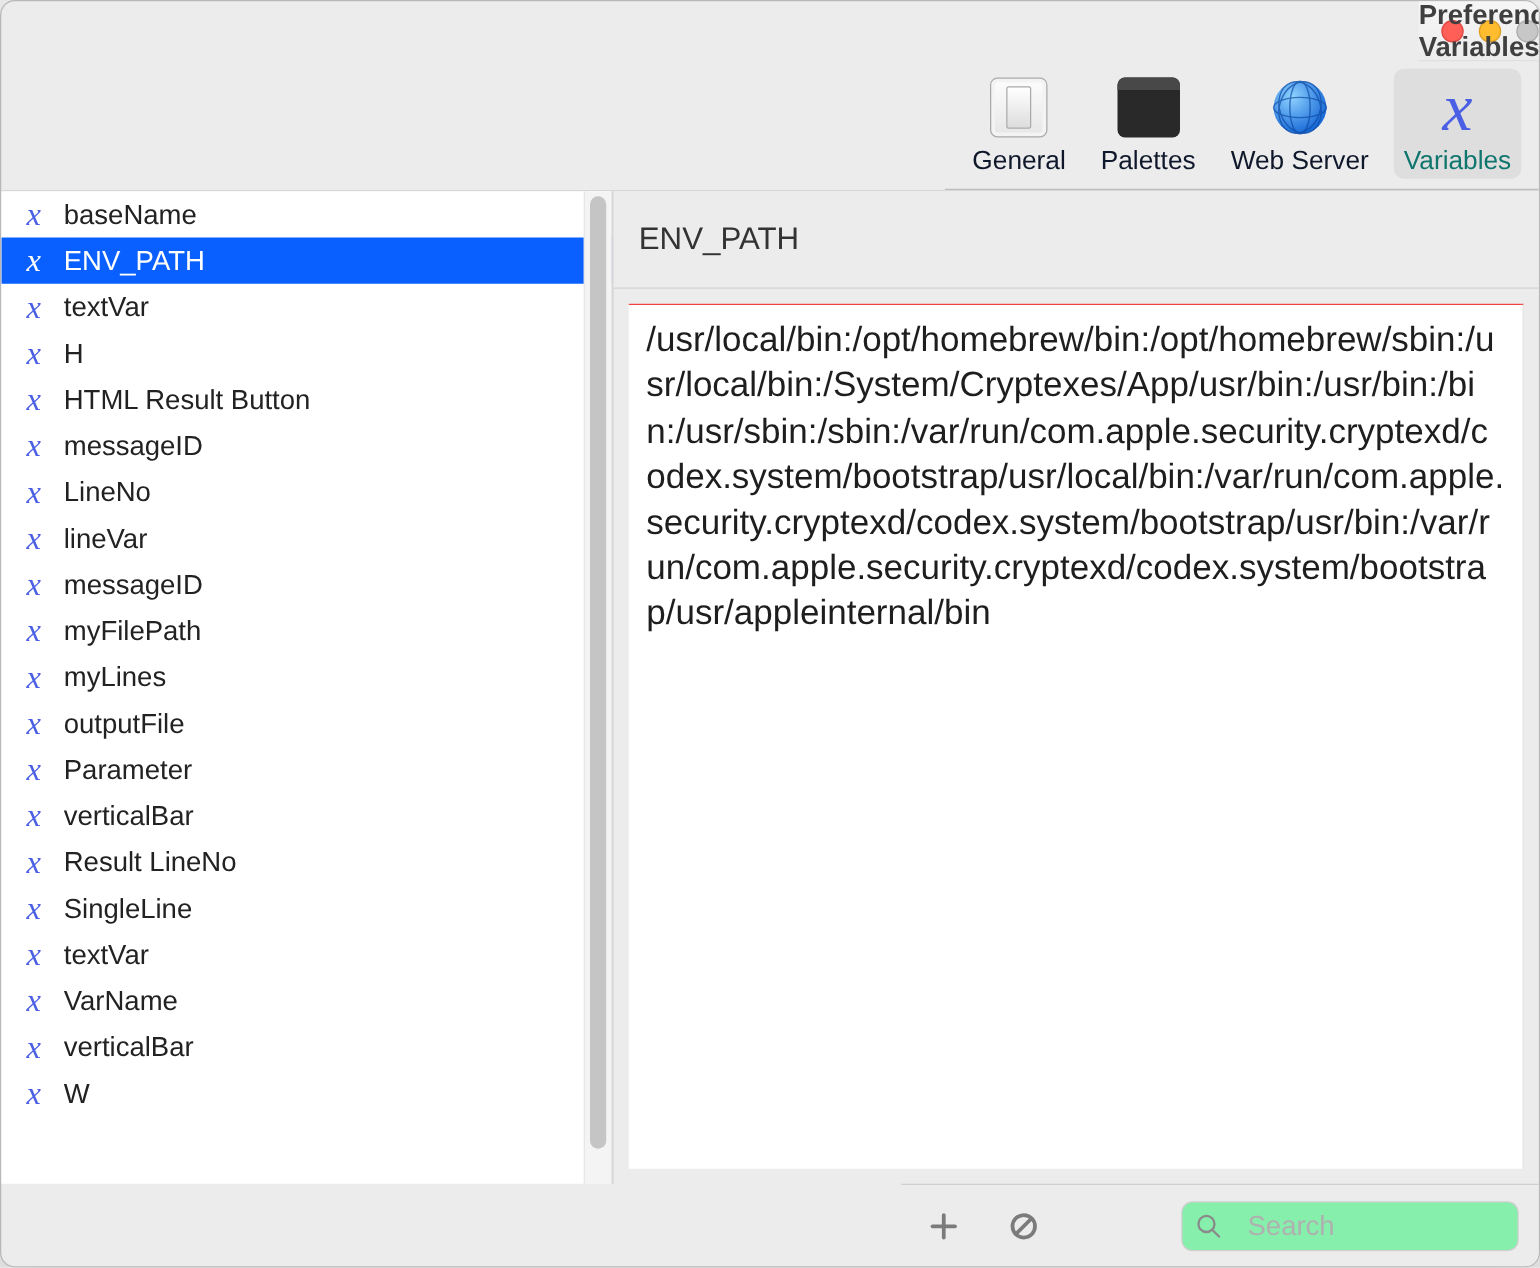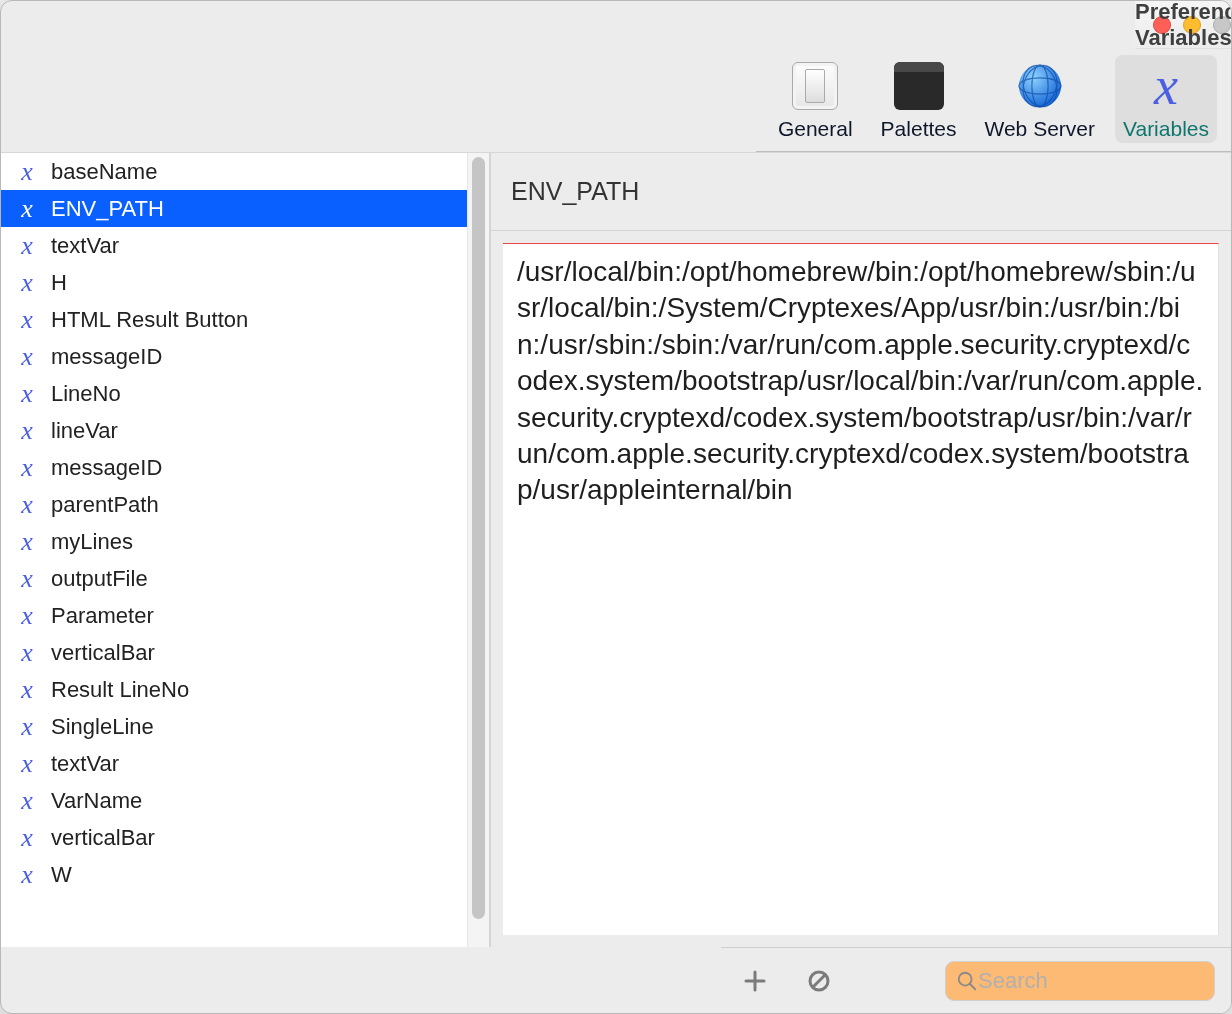--- a/index.html
+++ b/index.html
@@ -237,25 +237,25 @@
     font-size: 26px;
     font-weight: 700;
     border-radius: 6px;
   }
   .search {
     margin-left: 80px;
     display: flex;
     align-items: center;
     width: 270px;
     height: 40px;
-    background: #fdba74;
+    background: #86efac;
     border: 1px solid #cfcfcf;
     border-radius: 9px;
     padding: 0 10px;
-    gap: 0;
+    gap: 20px;
   }
   .search svg { width: 22px; height: 22px; flex: none; }
   .search input {
     border: none;
     outline: none;
     font-size: 22px;
     color: #555;
     width: 100%;
     background: transparent;
   }
@@ -359,21 +359,21 @@
           <div class="row">
             <span class="xicon">x</span>
             <span>lineVar</span>
           </div>
           <div class="row">
             <span class="xicon">x</span>
             <span>messageID</span>
           </div>
           <div class="row">
             <span class="xicon">x</span>
-            <span>parentPath</span>
+            <span>myFilePath</span>
           </div>
           <div class="row">
             <span class="xicon">x</span>
             <span>myLines</span>
           </div>
           <div class="row">
             <span class="xicon">x</span>
             <span>outputFile</span>
           </div>
           <div class="row">

